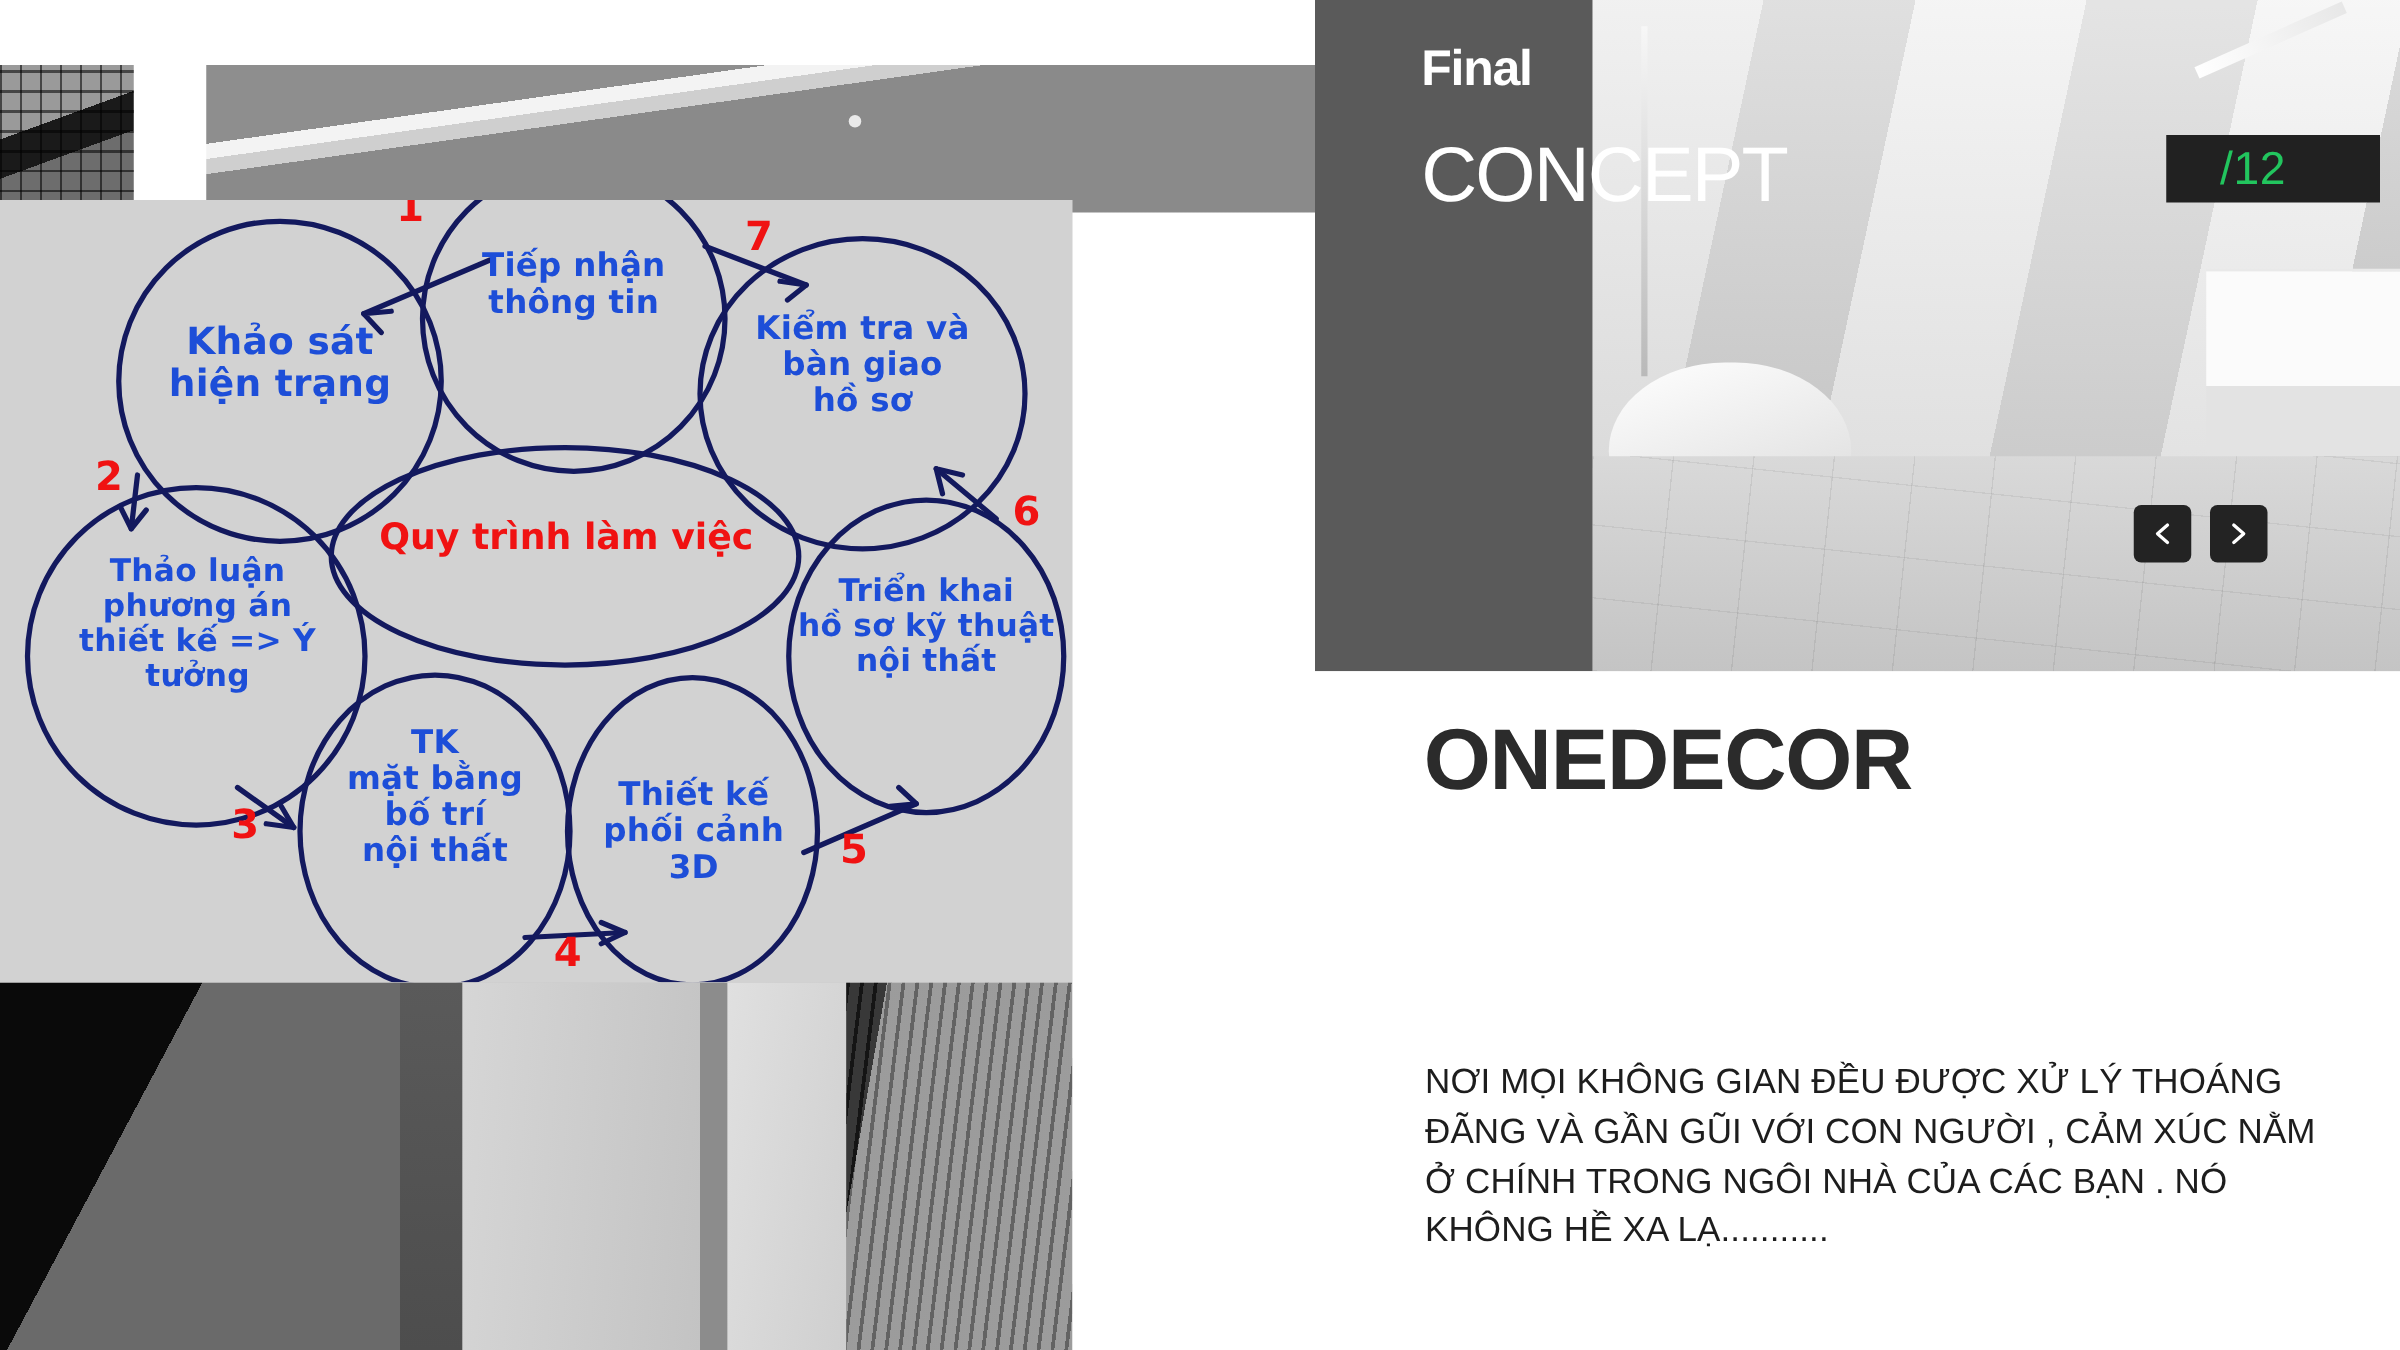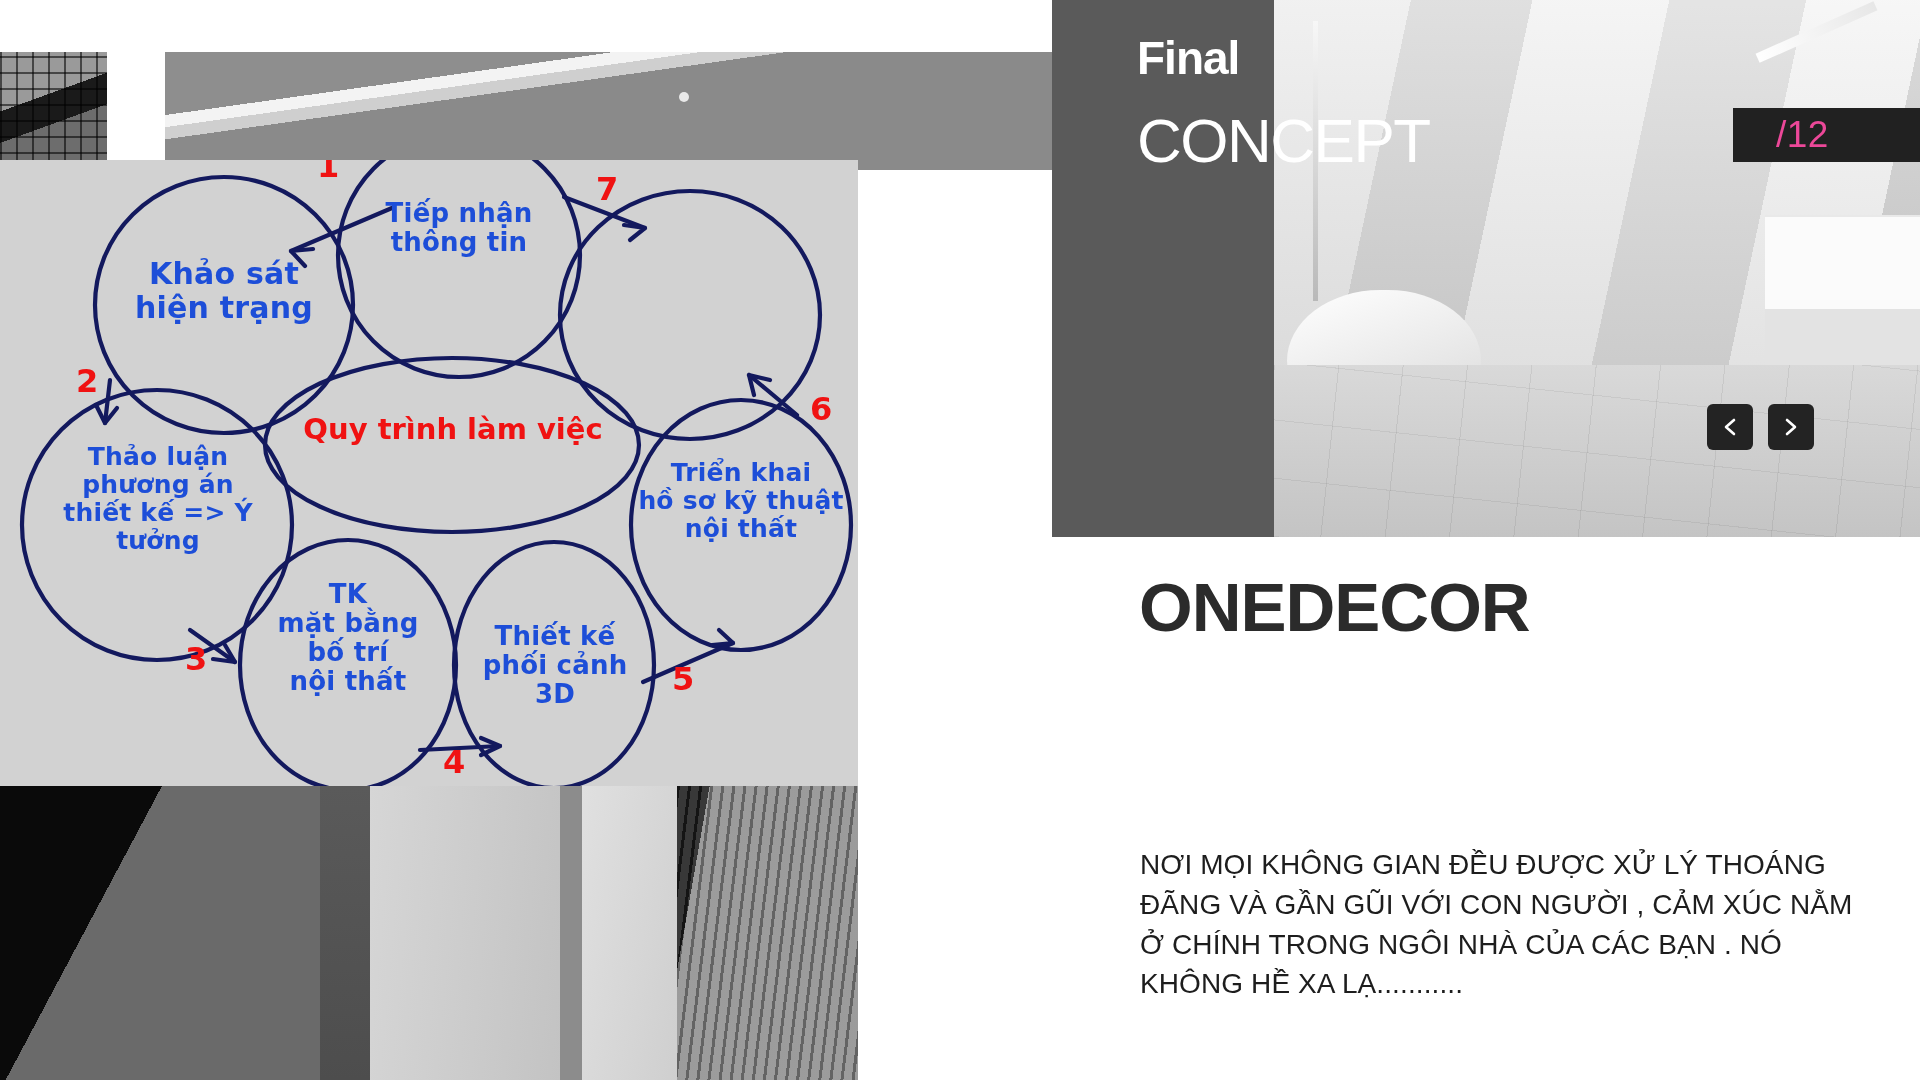--- a/index.html
+++ b/index.html
@@ -79,26 +79,26 @@
                   linear-gradient(180deg,#d9d9d9,#c4c4c4); }
   .hero-vanity { position:absolute; right:0; top:40%; width:24%; height:28%;
                  background:linear-gradient(180deg,#fbfbfb 0 62%, #e3e3e3 62% 100%);
                  border-top:2px solid #e9e9e9; }
   .hero-light { position:absolute; right:6%; top:5%; width:20%; height:10px;
                 transform:rotate(-24deg); background:linear-gradient(90deg,#ffffff,#e7e7e7); }
 
   .hero-gray { position:absolute; left:0; top:0; width:222px; height:537px; background:#5a5a5a; }
 
   .title-final { position:absolute; left:1137px; top:35px; color:#fff; font-weight:bold;
-                 font-size:46px; letter-spacing:-1px; line-height:1; }
+                 font-size:40px; letter-spacing:-1px; line-height:1; }
   .title-concept { position:absolute; left:1137px; top:110px; color:#fff; font-weight:400;
                    font-size:62px; letter-spacing:-1.5px; line-height:1; }
 
-  .page-badge { position:absolute; left:1733px; top:108px; width:187px; height:54px;
-                background:#212121; color:#ec4899; display:flex; align-items:center;
+  .page-badge { position:absolute; left:1733px; top:108px; width:171px; height:54px;
+                background:#212121; color:#22c55e; display:flex; align-items:center;
                 padding-left:43px; font-size:37px; letter-spacing:.5px; }
 
   .navbtn { position:absolute; width:46px; height:46px; background:#232323; border-radius:6px;
             display:flex; align-items:center; justify-content:center; cursor:pointer; }
   .nav-prev { left:1707px; top:404px; }
   .nav-next { left:1768px; top:404px; }
   .navbtn svg { display:block; }
 
   .brand { position:absolute; left:1139px; top:573px; color:#2b2b2b; font-weight:bold;
            font-size:69px; letter-spacing:-1px; line-height:1; }
@@ -155,20 +155,25 @@
       <div class="dg-label" style="left:84px; top:97px; width:280px; font-size:30px;">
         <div>Khảo sát</div>
         <div>hiện trạng</div>
       </div>
 
       <div class="dg-label" style="left:339px; top:39px; width:240px; font-size:26px;">
         <div>Tiếp nhận</div>
         <div>thông tin</div>
       </div>
 
+      <div class="dg-label" style="left:560px; top:89px; width:260px; font-size:26px;">
+        <div>Kiểm tra và</div>
+        <div>bàn giao</div>
+        <div>hồ sơ</div>
+      </div>
 
       <div class="dg-label" style="left:24px; top:283px; width:268px; font-size:25px;">
         <div>Thảo luận</div>
         <div>phương án</div>
         <div>thiết kế =&gt; Ý</div>
         <div>tưởng</div>
       </div>
 
       <div class="dg-center" style="left:270px; top:241px; width:366px;">
         <div>Quy trình làm việc</div>

